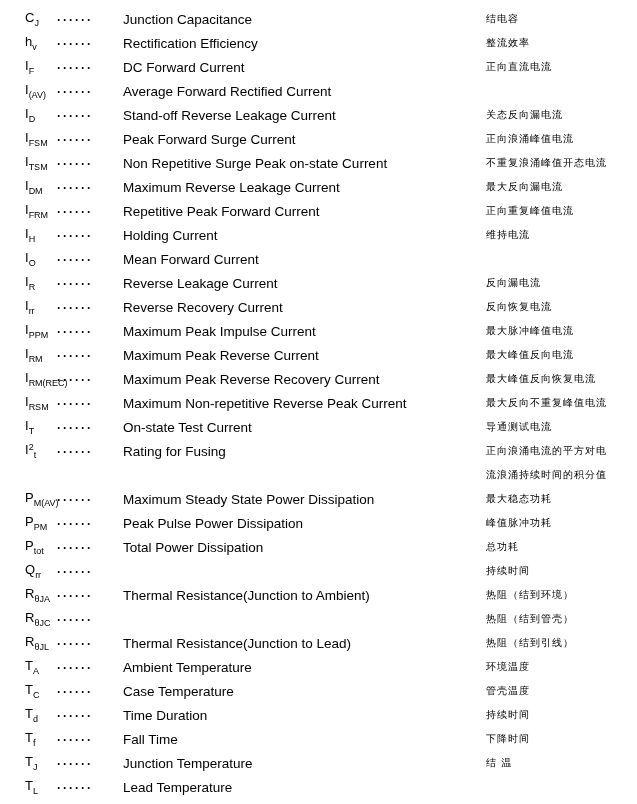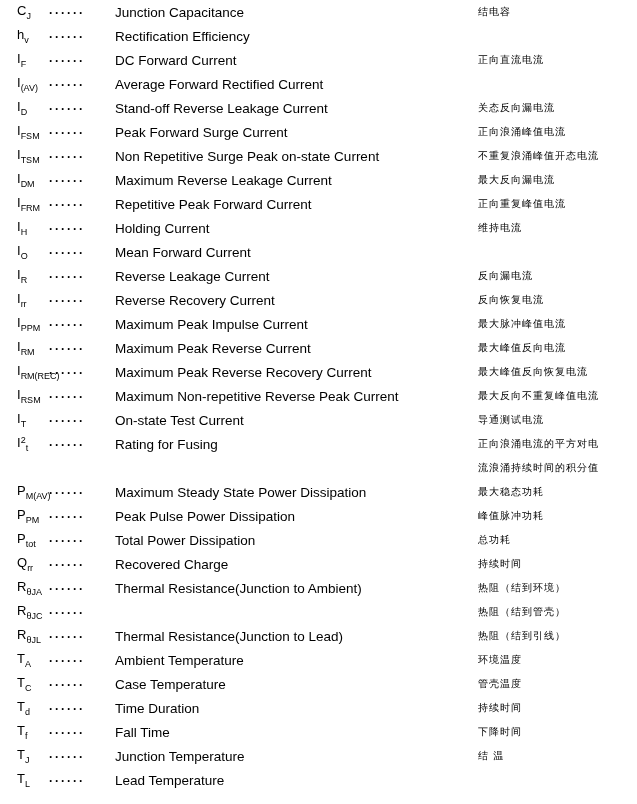--- a/index.html
+++ b/index.html
@@ -10,20 +10,22 @@
     font-family: "Liberation Sans", sans-serif;
   }
   .page {
     position: relative;
     width: 637px;
     height: 804px;
     background: #ffffff;
     overflow: hidden;
   }
   .glossary {
+    padding-top: 7px;
+    margin-left: 8px;
   }
   .row {
     display: grid;
     grid-template-columns: 17px 32px 66px 363px 1fr;
     height: 24px;
     align-items: center;
   }
   .sym {
     grid-column: 2;
     white-space: nowrap;
@@ -68,20 +70,21 @@
       <div class="row">
     <span class="sym"><span class="base">C</span><span class="sup"></span><span class="sub">J</span></span>
     <span class="dots">······</span>
     <span class="english">Junction Capacitance</span>
     <span class="chinese">结电容</span>
   </div>
       <div class="row">
     <span class="sym"><span class="base">h</span><span class="sup"></span><span class="sub">v</span></span>
     <span class="dots">······</span>
     <span class="english">Rectification Efficiency</span>
+    <span class="chinese">整流效率</span>
   </div>
       <div class="row">
     <span class="sym"><span class="base">I</span><span class="sup"></span><span class="sub">F</span></span>
     <span class="dots">······</span>
     <span class="english">DC Forward Current</span>
     <span class="chinese">正向直流电流</span>
   </div>
       <div class="row">
     <span class="sym"><span class="base">I</span><span class="sup"></span><span class="sub">(AV)</span></span>
     <span class="dots">······</span>
@@ -196,21 +199,20 @@
   </div>
       <div class="row">
     <span class="sym"><span class="base">P</span><span class="sup"></span><span class="sub">tot</span></span>
     <span class="dots">······</span>
     <span class="english">Total Power Dissipation</span>
     <span class="chinese">总功耗</span>
   </div>
       <div class="row">
     <span class="sym"><span class="base">Q</span><span class="sup"></span><span class="sub">rr</span></span>
     <span class="dots">······</span>
-    <span class="english">Recovered Charge</span>
     <span class="chinese">持续时间</span>
   </div>
       <div class="row">
     <span class="sym"><span class="base">R</span><span class="sup"></span><span class="sub">θJA</span></span>
     <span class="dots">······</span>
     <span class="english">Thermal Resistance(Junction to Ambient)</span>
     <span class="chinese">热阻（结到环境）</span>
   </div>
       <div class="row">
     <span class="sym"><span class="base">R</span><span class="sup"></span><span class="sub">θJC</span></span>

